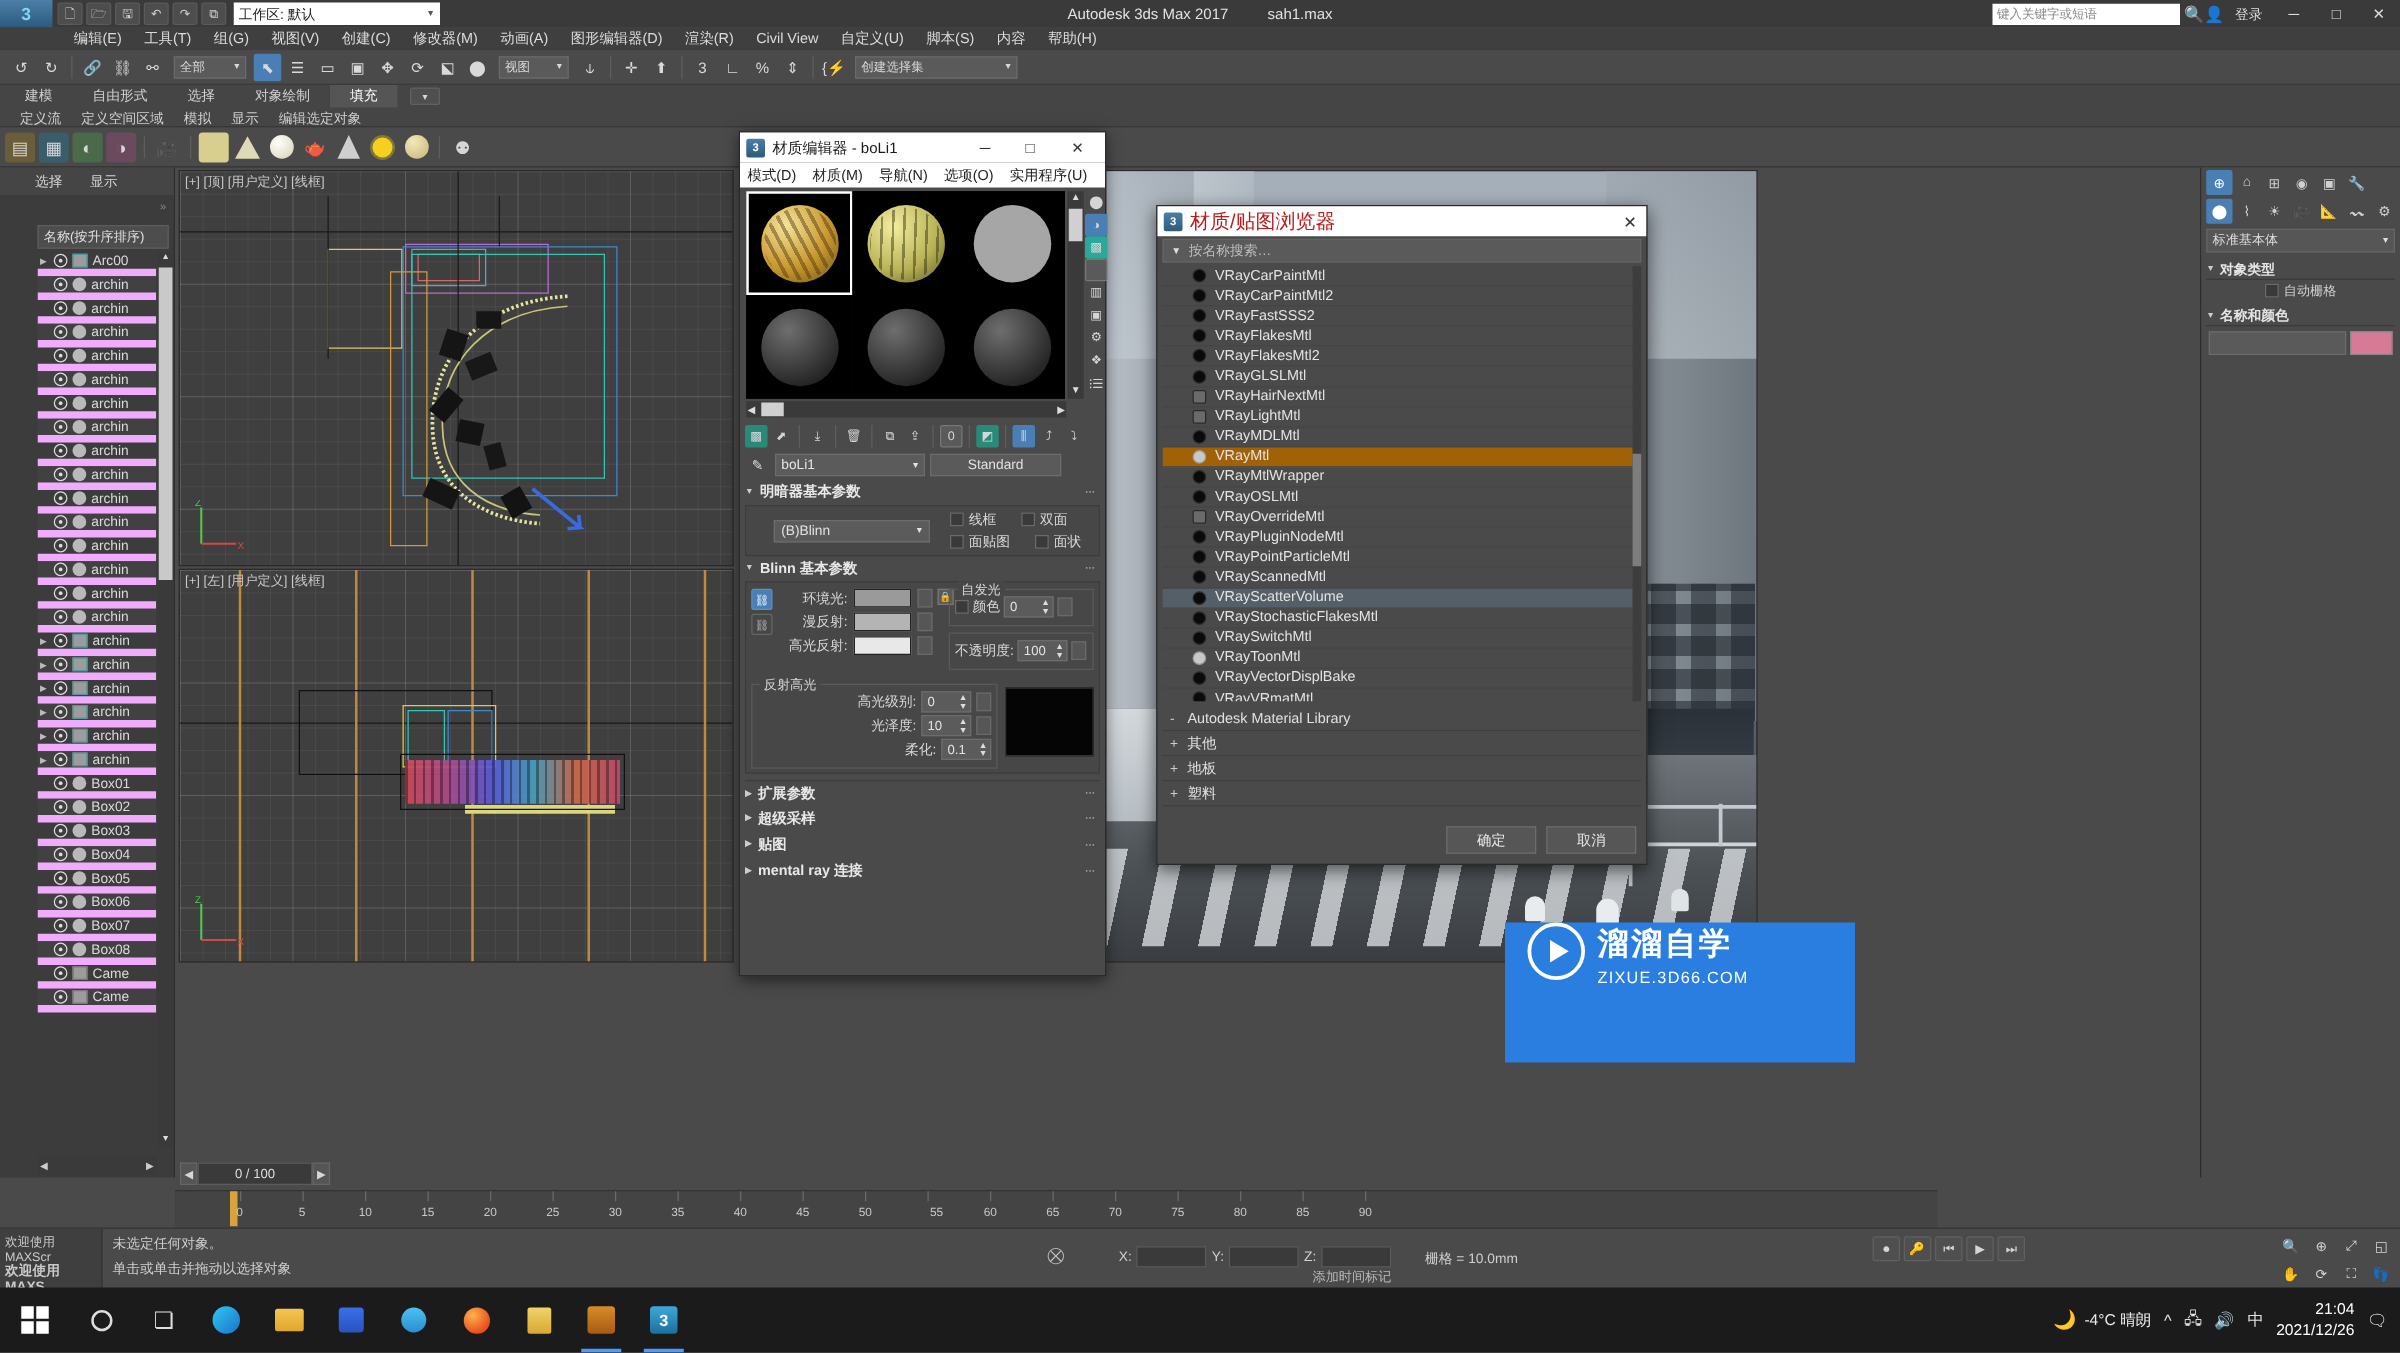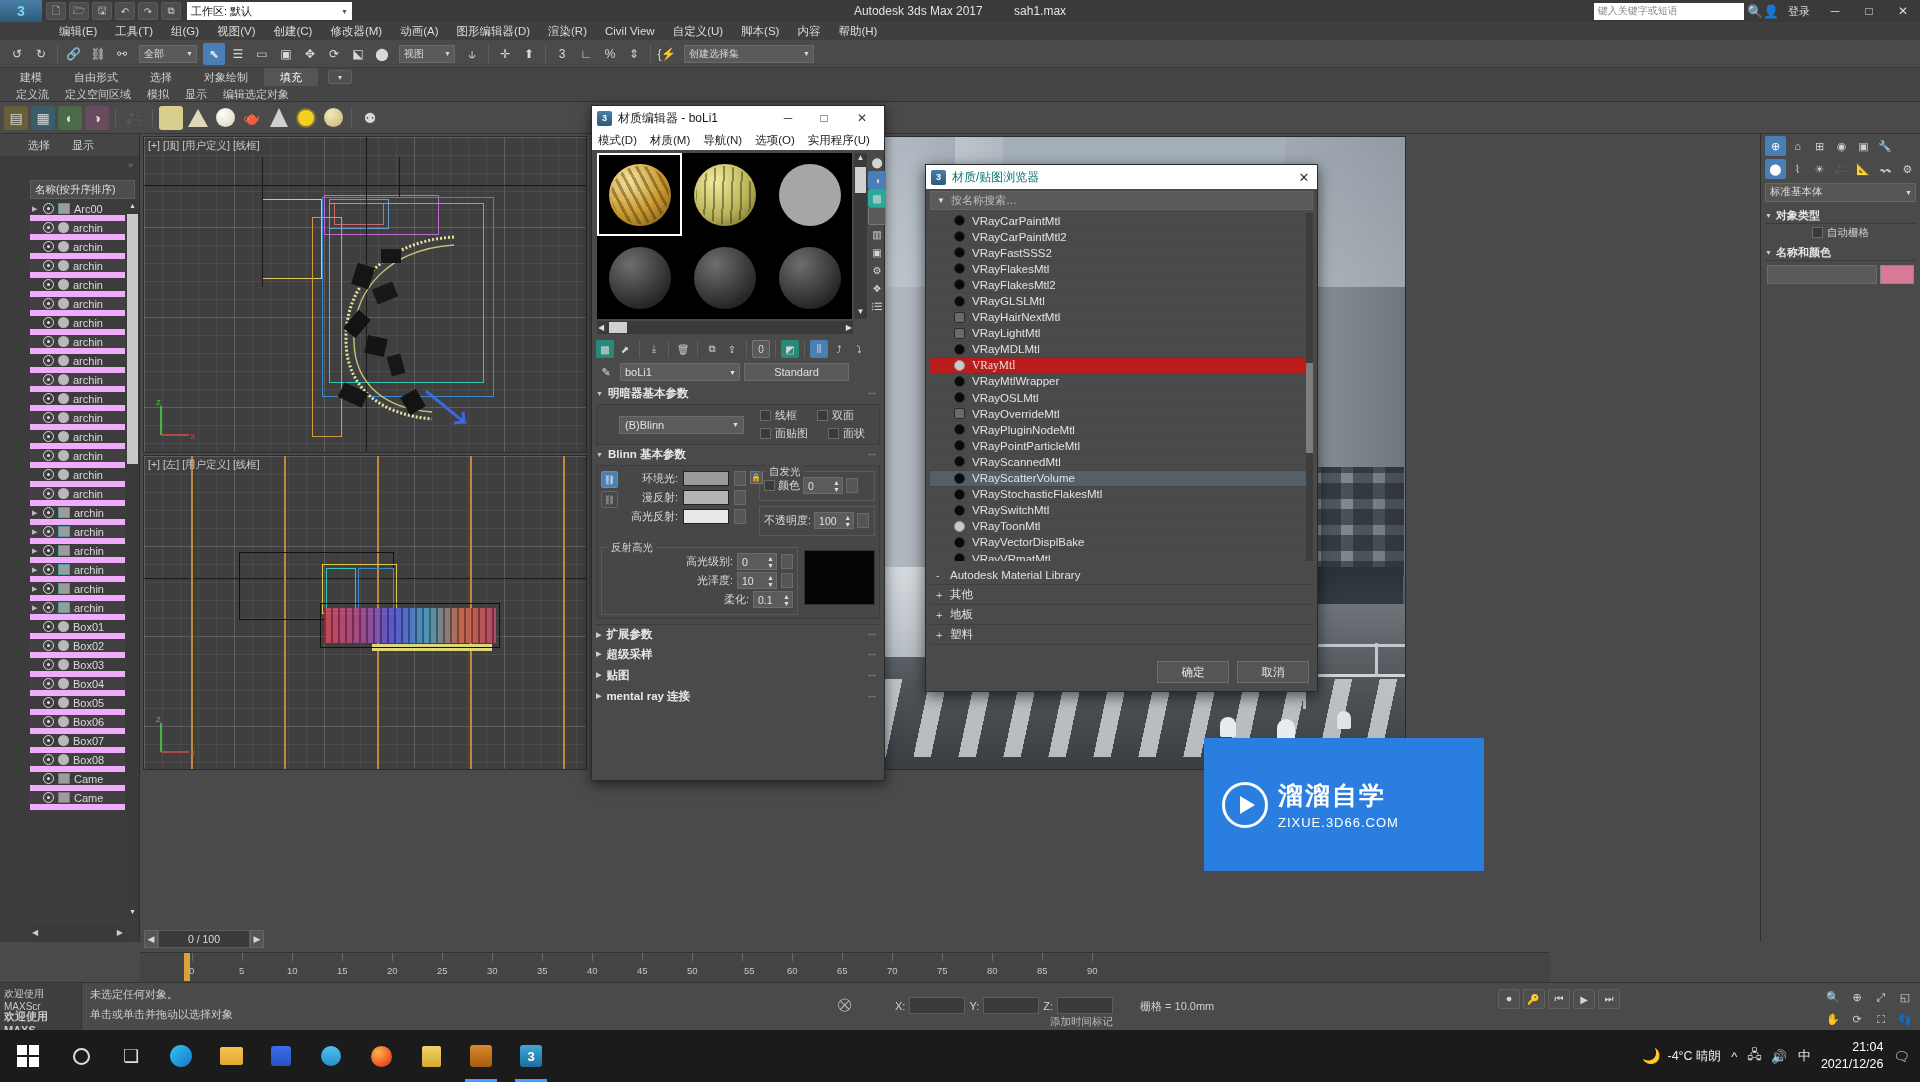--- a/index.html
+++ b/index.html
@@ -287,55 +287,55 @@
   .spin .ar { position:absolute; right:2px; top:1px; font-size:7px;
     color:#ddd; line-height:7px; }
   .blkbox { width:71px; height:55px; background:#050505; border:1px solid #333; }
 
   
   .mb-win { position:absolute; left:925px; top:164px; width:393px; height:528px;
     background:#4a4a4a; border:1px solid #2a2a2a;
     box-shadow:0 4px 14px rgba(0,0,0,.6); z-index:60; }
   .mb-tbar { height:24px; background:#fff; display:flex; align-items:center;
     padding-left:5px; position:relative; }
-  .mb-title { font-size:12px; color:#0f766e; }
+  .mb-title { font-size:16px; color:#b91c1c; }
   .mb-close { position:absolute; right:4px; top:3px; width:18px; height:18px;
     display:flex; align-items:center; justify-content:center; font-size:13px;
     color:#333; }
   .mb-search { height:19px; background:#5a5a5a; display:flex; align-items:center;
     gap:6px; padding-left:6px; margin:2px 4px 0; border:1px solid #646464; }
   .mb-search .tri { font-size:8px; color:#ddd; }
   .mb-search .ph { font-size:11px; color:#bdbdbd; }
   .mb-list { position:absolute; left:4px; right:4px; top:48px; height:348px;
     background:#4a4a4a; overflow:hidden; }
   .mb-item { height:16.1px; display:flex; align-items:center; gap:7px;
     padding-left:24px; font-size:11.5px; color:#e3e3e3;
     border-bottom:1px solid #454545; }
-  .mb-item.sel { background:#b91c1c;font-family:Liberation Serif, serif; }
+  .mb-item.sel { background:#a16207; }
   .mb-item.hl { background:#555f68; }
   .mb-ball { width:11px; height:11px; border-radius:50%; background:#0a0a0a;
     border:1px solid #2a2a2a; flex:none; }
   .mb-ball.lt { background:#c9c9c9; border-color:#999; }
   .mb-ball.sq { border-radius:2px; background:#6a6a6a; }
   .mb-scroll { position:absolute; right:4px; top:48px; width:7px; height:348px;
     background:#3d3d3d; }
   .mb-scroll .th { position:absolute; left:0; top:150px; width:7px; height:90px;
     background:#7d7d7d; }
   .mb-cat { height:20px; display:flex; align-items:center; gap:6px;
     padding-left:6px; font-size:11.5px; color:#e0e0e0;
     border-bottom:1px solid #3f3f3f; background:#4a4a4a; margin:0 4px; }
   .mb-cat .pm { font-size:11px; color:#ccc; width:8px; }
   .mb-btns { position:absolute; right:8px; bottom:8px; display:flex; gap:8px; }
   .mb-btn { width:72px; height:22px; background:#565656; border:1px solid #6d6d6d;
     font-size:11.5px; color:#e6e6e6; display:flex; align-items:center;
     justify-content:center; }
 
   
-  .wm { position:absolute; left:1204px; top:738px; width:280px; height:133px;
-    background:#2a7ee0; display:flex; align-items:center; gap:10px;
+  .wm { position:absolute; left:1204px; top:738px; width:280px; height:112px;
+    background:#2a7ee0; display:flex; gap:10px;
     padding-left:18px; z-index:70; }
   .wm-circ { width:46px; height:46px; border-radius:50%; border:3px solid #fff;
     display:flex; align-items:center; justify-content:center; flex:none; }
   .wm-tri { width:0; height:0; border-left:15px solid #fff;
     border-top:9px solid transparent; border-bottom:9px solid transparent;
     margin-left:4px; }
   .wm-t1 { font-size:25px; color:#fff; font-weight:bold; letter-spacing:2px; }
   .wm-t2 { font-size:13px; color:#fff; letter-spacing:1px; margin-top:3px; }
 
   

